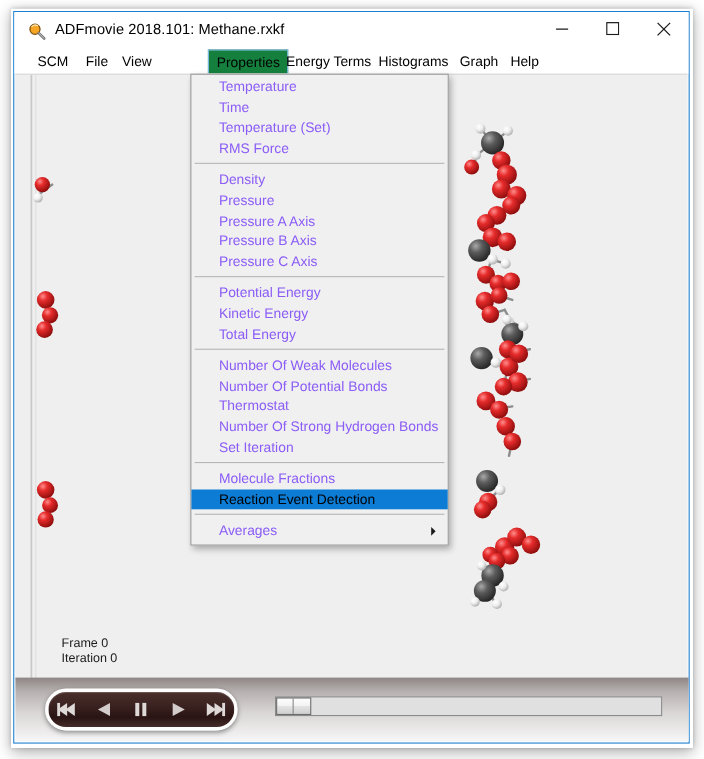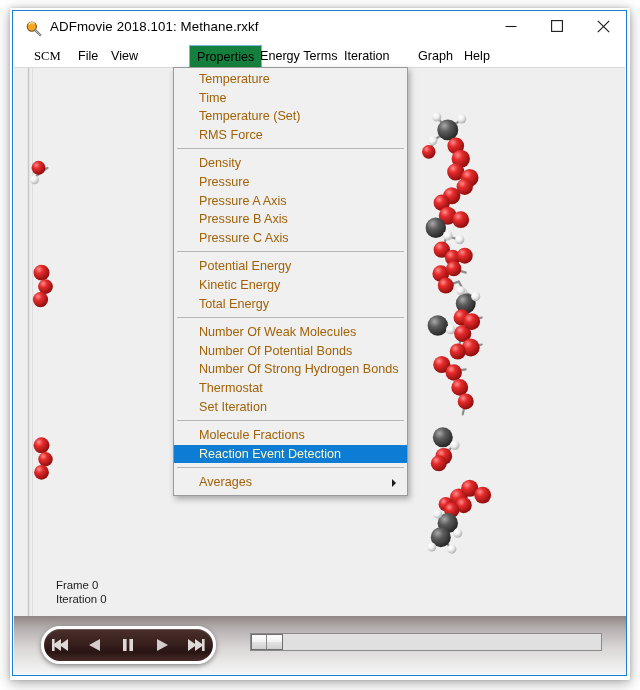--- a/index.html
+++ b/index.html
@@ -157,26 +157,26 @@
     box-sizing: border-box;
     padding: 2px 0 3px 0;
     z-index: 40;
   }
   .mi {
     position: relative;
     height: 18.6px;
     line-height: 18.6px;
     padding-left: 25px;
     font-size: 12.6px;
-    color: #a16207;
+    color: #8b5cf6;
     white-space: nowrap;
   }
   .mi.sel {
     background: #0c7cd5;
-    color: #fef9c3;
+    color: #000000;
   }
   .mi .arrow {
     position: absolute; right: 11px; top: 50%;
     transform: translateY(-50%);
     width: 0; height: 0;
     border-left: 4.5px solid #1a1a1a;
     border-top: 4px solid transparent;
     border-bottom: 4px solid transparent;
   }
   .msep {
@@ -216,40 +216,40 @@
       </div>
       <div class="caption-btn" id="btn-close">
         <svg class="cap-glyph" width="13" height="13" viewBox="0 0 13 13">
           <line x1="0.8" y1="0.8" x2="12.2" y2="12.2" stroke="#1a1a1a" stroke-width="1.15"></line>
           <line x1="12.2" y1="0.8" x2="0.8" y2="12.2" stroke="#1a1a1a" stroke-width="1.15"></line>
         </svg>
       </div>
     </div>
 
     <div id="menubar">
-        <div class="menu-item" style="left: 14px; font-family: Liberation Serif, serif;">
+        <div class="menu-item" style="left: 14px;">
           <span>SCM</span>
         </div>
         <div class="menu-item" style="left: 58px; text-align: right;">
           <span>File</span>
         </div>
         <div class="menu-item" style="left: 91px;">
           <span>View</span>
         </div>
         <div class="menu-item" style="left: 129px; margin-left: 41px;">
           <span>Select</span>
         </div>
         <div class="menu-item open" style="left: 176px;">
           <span>Properties</span>
         </div>
         <div class="menu-item" style="left: 240px;">
           <span>Energy Terms</span>
         </div>
         <div class="menu-item" style="left: 324px;">
-          <span>Iteration</span>
+          <span>Histograms</span>
         </div>
         <div class="menu-item" style="left: 398px;">
           <span>Graph</span>
         </div>
         <div class="menu-item" style="left: 444px;">
           <span>Help</span>
         </div>
       </div>
 
     <div id="client">
@@ -451,22 +451,22 @@
         <div class="mi"><span>Pressure A Axis</span></div>
         <div class="mi"><span>Pressure B Axis</span></div>
         <div class="mi"><span>Pressure C Axis</span></div>
         <div class="msep"></div>
         <div class="mi"><span>Potential Energy</span></div>
         <div class="mi"><span>Kinetic Energy</span></div>
         <div class="mi"><span>Total Energy</span></div>
         <div class="msep"></div>
         <div class="mi"><span>Number Of Weak Molecules</span></div>
         <div class="mi"><span>Number Of Potential Bonds</span></div>
+        <div class="mi"><span>Thermostat</span></div>
         <div class="mi"><span>Number Of Strong Hydrogen Bonds</span></div>
-        <div class="mi"><span>Thermostat</span></div>
         <div class="mi"><span>Set Iteration</span></div>
         <div class="msep"></div>
         <div class="mi"><span>Molecule Fractions</span></div>
         <div class="mi sel"><span>Reaction Event Detection</span></div>
         <div class="msep"></div>
         <div class="mi"><span>Averages</span><span class="arrow"></span></div>
       </div>
 
   </div>
 </div>

